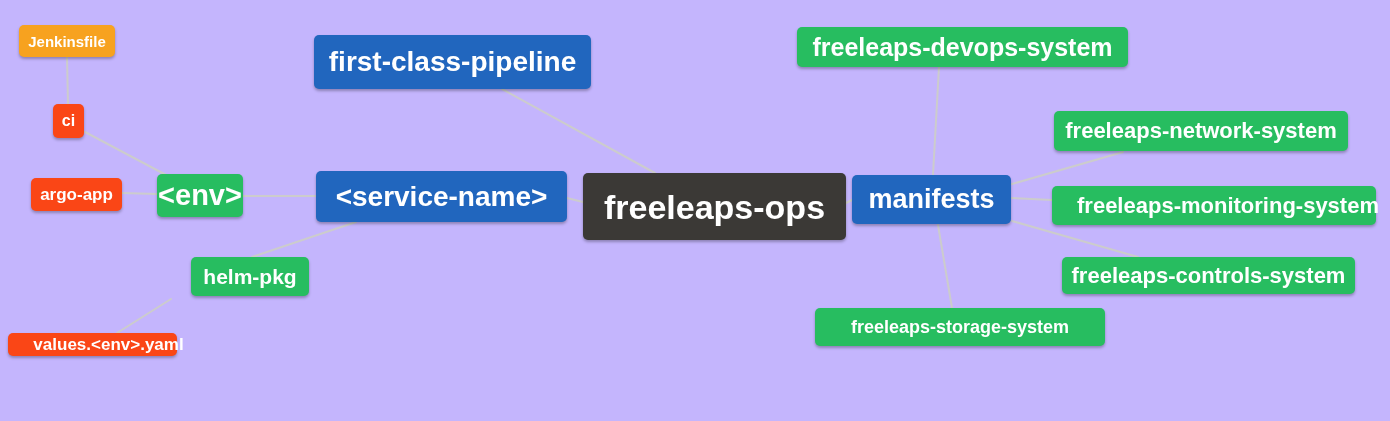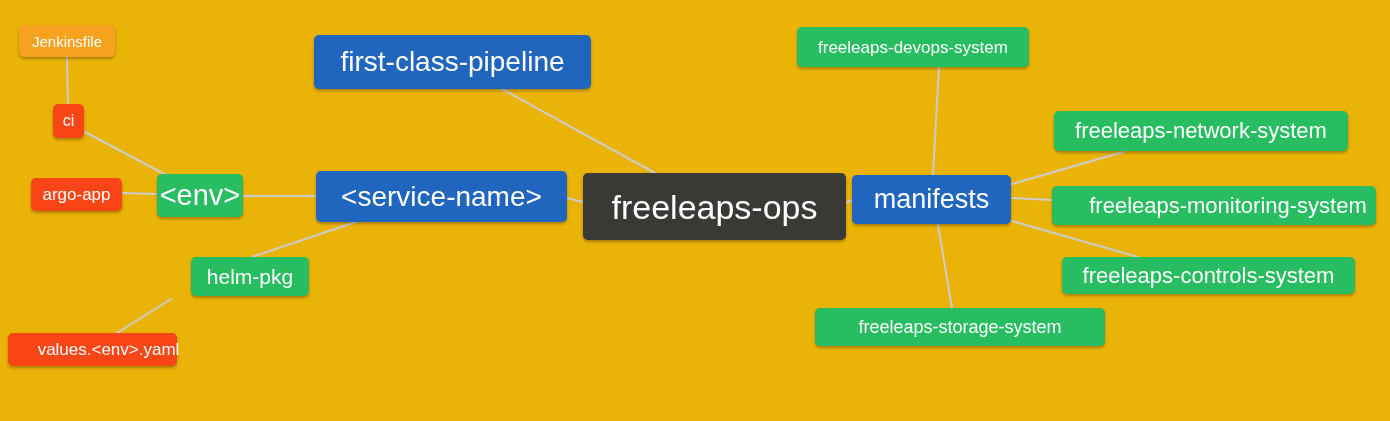--- a/index.html
+++ b/index.html
@@ -27,21 +27,21 @@
     box-shadow: 0 2px 3px rgba(0,0,0,0.28);
     cursor: pointer;
     box-sizing: border-box;
     line-height: 1;
     user-select: none;
   }
 </style>
 </head>
 <body>
 
-<div id="mindmap-canvas" style="background: #eab308;">
+<div id="mindmap-canvas" style="background: #c4b5fd; font-weight: bold;">
     <svg id="edges-layer" width="1390" height="421" viewBox="0 0 1390 421">
       <line x1="67" y1="57" x2="68" y2="104" stroke="#cccccc" stroke-width="2" stroke-linecap="round"></line>
       <line x1="85" y1="132" x2="168" y2="176" stroke="#cccccc" stroke-width="2" stroke-linecap="round"></line>
       <line x1="122" y1="193" x2="157" y2="194" stroke="#cccccc" stroke-width="2" stroke-linecap="round"></line>
       <line x1="243" y1="196" x2="316" y2="196" stroke="#cccccc" stroke-width="2" stroke-linecap="round"></line>
       <line x1="252" y1="257" x2="356" y2="222" stroke="#cccccc" stroke-width="2" stroke-linecap="round"></line>
       <line x1="117" y1="333" x2="171" y2="299" stroke="#cccccc" stroke-width="2" stroke-linecap="round"></line>
       <line x1="502" y1="89" x2="655" y2="173" stroke="#cccccc" stroke-width="2" stroke-linecap="round"></line>
       <line x1="567" y1="198" x2="583" y2="202" stroke="#cccccc" stroke-width="2" stroke-linecap="round"></line>
       <line x1="846" y1="203" x2="852" y2="200" stroke="#cccccc" stroke-width="2" stroke-linecap="round"></line>
@@ -49,23 +49,23 @@
       <line x1="1012" y1="184" x2="1123" y2="152" stroke="#cccccc" stroke-width="2" stroke-linecap="round"></line>
       <line x1="1012" y1="198" x2="1052" y2="200" stroke="#cccccc" stroke-width="2" stroke-linecap="round"></line>
       <line x1="1012" y1="221" x2="1138" y2="257" stroke="#cccccc" stroke-width="2" stroke-linecap="round"></line>
       <line x1="938" y1="225" x2="952" y2="308" stroke="#cccccc" stroke-width="2" stroke-linecap="round"></line>
     </svg>
     <div class="node" style="left: 19px; top: 25px; width: 96px; height: 32px; font-size: 15px; background: rgb(247, 162, 31); color: rgb(255, 255, 255);">Jenkinsfile</div>
     <div class="node" style="left: 53px; top: 104px; width: 31px; height: 34px; font-size: 16px; background: rgb(250, 70, 22); color: rgb(255, 255, 255);">ci</div>
     <div class="node" style="left: 31px; top: 178px; width: 91px; height: 33px; font-size: 17px; background: rgb(250, 70, 22); color: rgb(255, 255, 255);">argo-app</div>
     <div class="node" style="left: 157px; top: 174px; width: 86px; height: 43px; font-size: 29px; background: rgb(39, 189, 96); color: rgb(255, 255, 255);">&lt;env&gt;</div>
     <div class="node" style="left: 147px; top: 257px; width: 118px; height: 39px; font-size: 21px; background: rgb(39, 189, 96); color: rgb(255, 255, 255); margin-left: 44px;">helm-pkg</div>
-    <div class="node" style="left: 8px; top: 333px; width: 169px; height: 33px; font-size: 17px; background: rgb(250, 70, 22); color: rgb(255, 255, 255); padding-left: 32px;">values.&lt;env&gt;.yaml</div>
+    <div class="node" style="left: 8px; top: 333px; width: 169px; height: 23px; font-size: 17px; background: rgb(250, 70, 22); color: rgb(255, 255, 255); padding-left: 32px;">values.&lt;env&gt;.yaml</div>
     <div class="node" style="left: 314px; top: 35px; width: 277px; height: 54px; font-size: 28px; background: rgb(33, 102, 190); color: rgb(255, 255, 255);">first-class-pipeline</div>
     <div class="node" style="left: 316px; top: 171px; width: 251px; height: 51px; font-size: 28px; background: rgb(33, 102, 190); color: rgb(255, 255, 255);">&lt;service-name&gt;</div>
     <div class="node" style="left: 583px; top: 173px; width: 263px; height: 67px; font-size: 34px; background: rgb(59, 57, 54); color: rgb(255, 255, 255);">freeleaps-ops</div>
     <div class="node" style="left: 852px; top: 175px; width: 159px; height: 49px; font-size: 27px; background: rgb(33, 102, 190); color: rgb(255, 255, 255); text-align: center;">manifests</div>
-    <div class="node" style="left: 797px; top: 27px; width: 232px; height: 40px; font-size: 17px; background: rgb(39, 189, 96); color: rgb(255, 255, 255);">freeleaps-devops-system</div>
+    <div class="node" style="left: 797px; top: 27px; width: 331px; height: 40px; font-size: 25px; background: rgb(39, 189, 96); color: rgb(255, 255, 255);">freeleaps-devops-system</div>
     <div class="node" style="left: 1054px; top: 111px; width: 294px; height: 40px; font-size: 22px; background: rgb(39, 189, 96); color: rgb(255, 255, 255);">freeleaps-network-system</div>
     <div class="node" style="left: 1052px; top: 186px; width: 324px; height: 39px; font-size: 22px; background: rgb(39, 189, 96); color: rgb(255, 255, 255); padding-left: 28px;">freeleaps-monitoring-system</div>
     <div class="node" style="left: 1062px; top: 257px; width: 293px; height: 37px; font-size: 22px; background: rgb(39, 189, 96); color: rgb(255, 255, 255);">freeleaps-controls-system</div>
     <div class="node" style="left: 815px; top: 308px; width: 290px; height: 38px; font-size: 18px; background: rgb(39, 189, 96); color: rgb(255, 255, 255);">freeleaps-storage-system</div>
   </div>
 
 </body></html>

